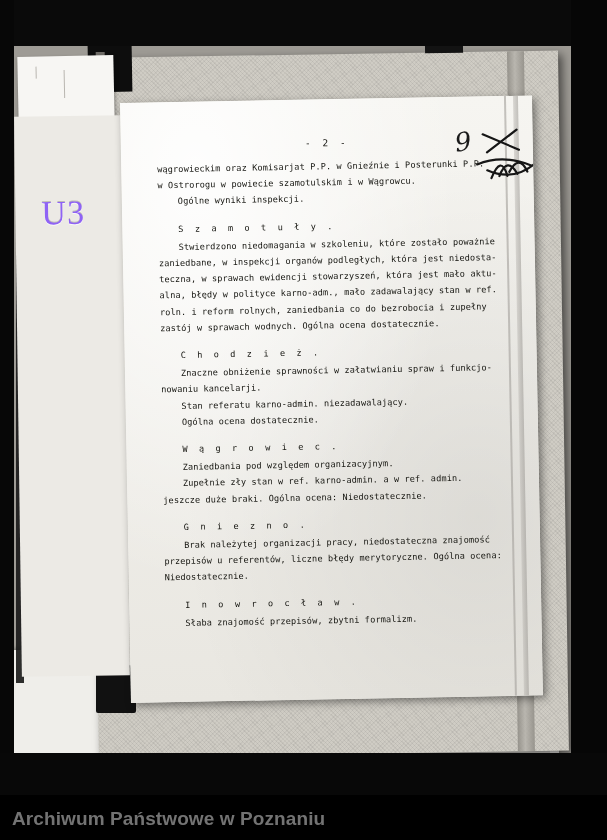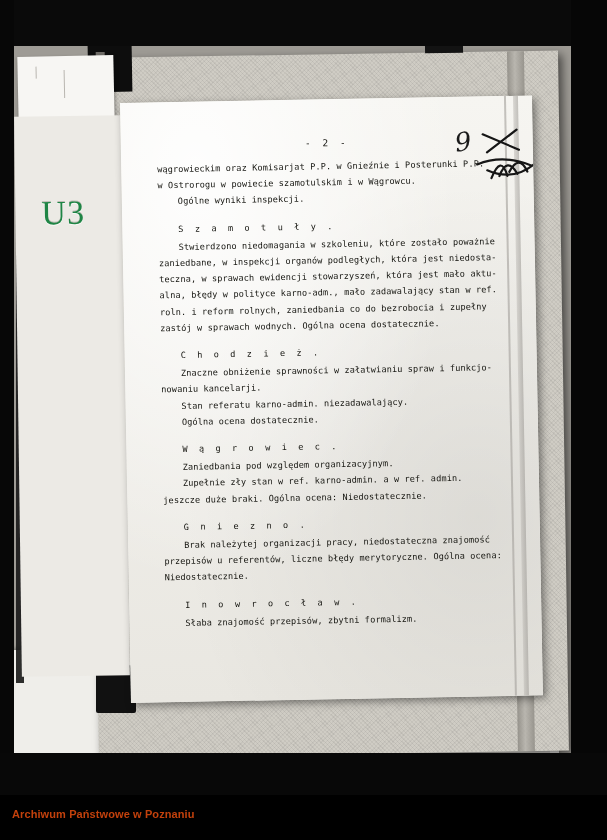--- a/index.html
+++ b/index.html
@@ -96,21 +96,21 @@
   }
   .label-tick{position:absolute;background:#b9b6b0;}
 
   
   .leaf-left{
     position:absolute;left:18px;top:116px;width:108px;height:560px;
     background:#eceae5;transform:rotate(-0.8deg);
   }
   
   .emboss{
-    position:absolute;color:#15803d;font-family:"Liberation Serif",serif;
+    position:absolute;color:#8b5cf6;font-family:"Liberation Serif",serif;
     font-size:34px;letter-spacing:1px;
     text-shadow:0 1px 0 #fbfaf8, 0 -1px 0 #bdbab3;
     opacity:.95;
   }
 
   
   .page{
     position:absolute;left:120px;top:103px;width:412px;height:600px;
     background:#f2f1ec;
     transform:rotate(-1.05deg);
@@ -163,21 +163,21 @@
   }
   .scribble{position:absolute;left:352px;top:24px;width:90px;height:74px;}
 
   
   #watermark{
     position:absolute;left:0;bottom:0;width:607px;height:45px;
     background:#000;
   }
   #watermark span{
     position:absolute;left:12px;top:13px;
-    color:#c2410c;font-size:11px;font-weight:bold;
+    color:#737373;font-size:19px;font-weight:bold;
     font-family:"Liberation Sans",sans-serif;letter-spacing:.1px;
   }
 </style>
 </head>
 <body>
 
 <div id="photo">
 
   <div class="backing" style="left:14px;top:46px;width:557px;height:749px;background:#9e9b95;"></div>
 

